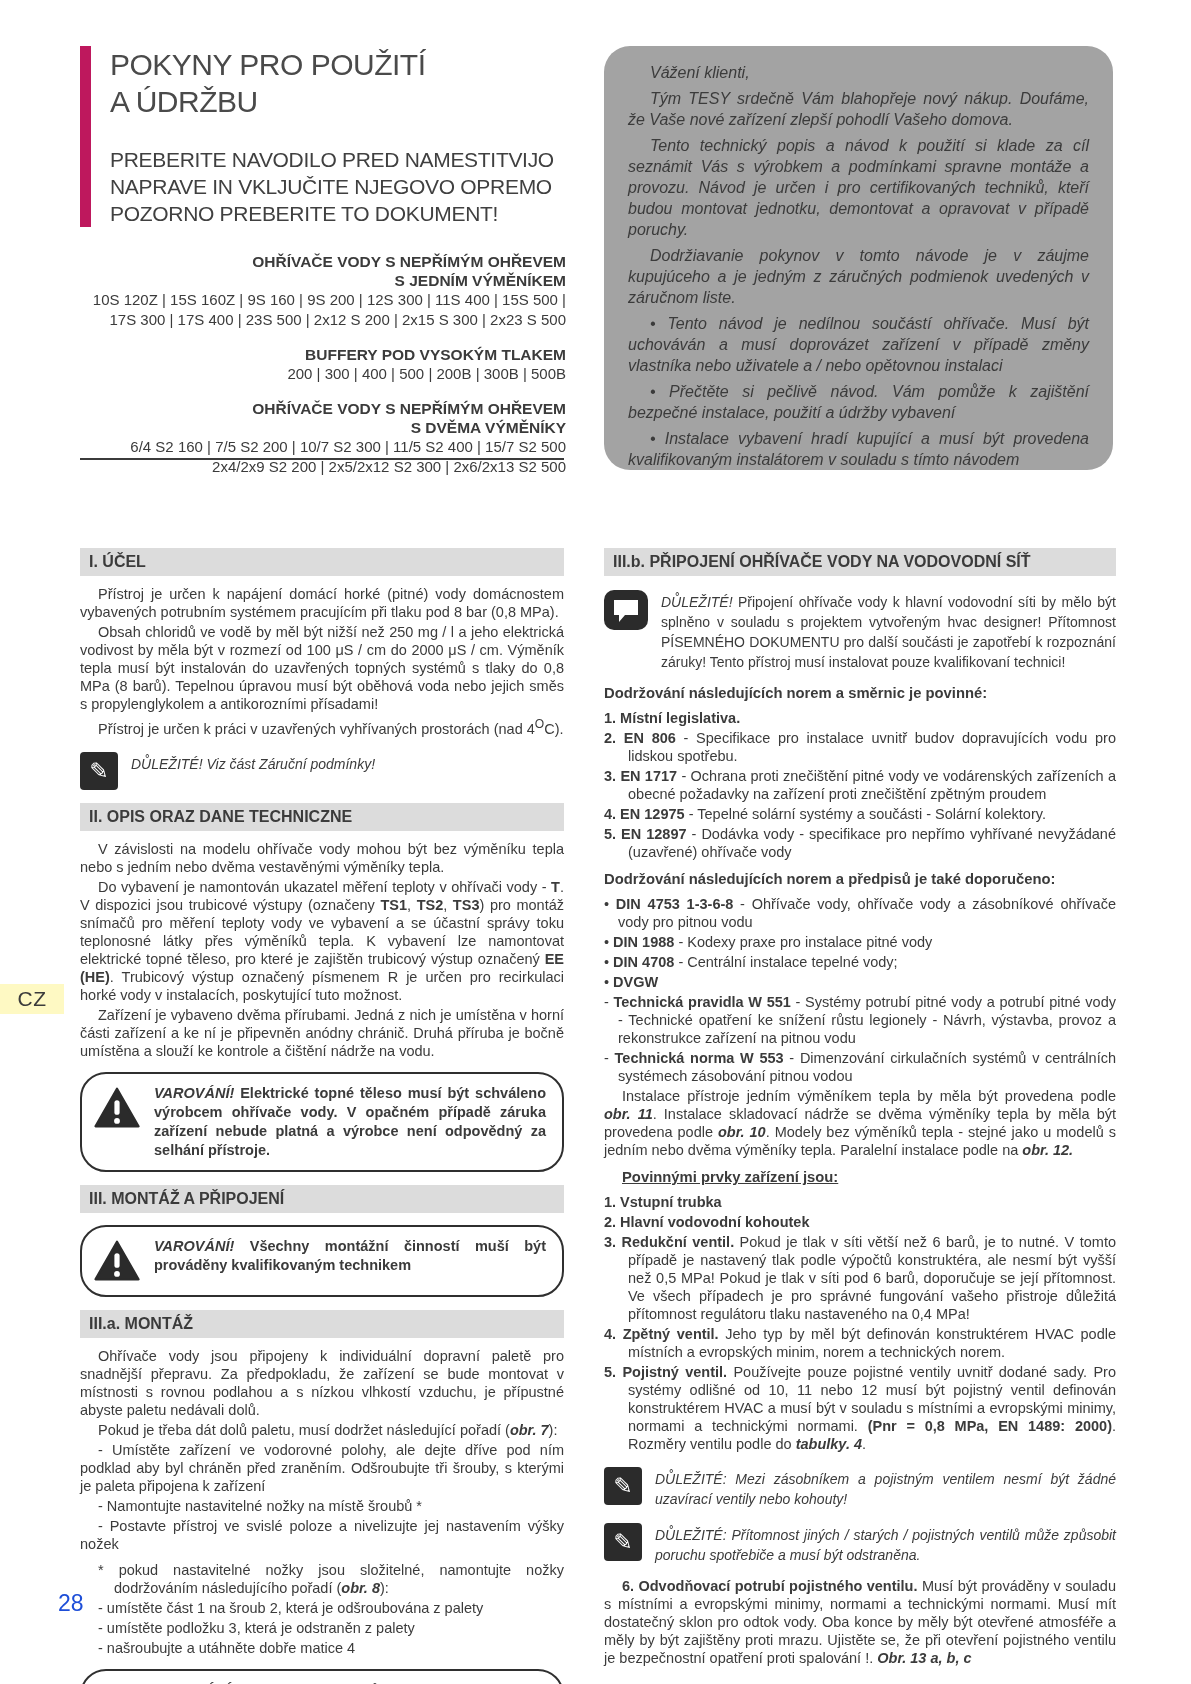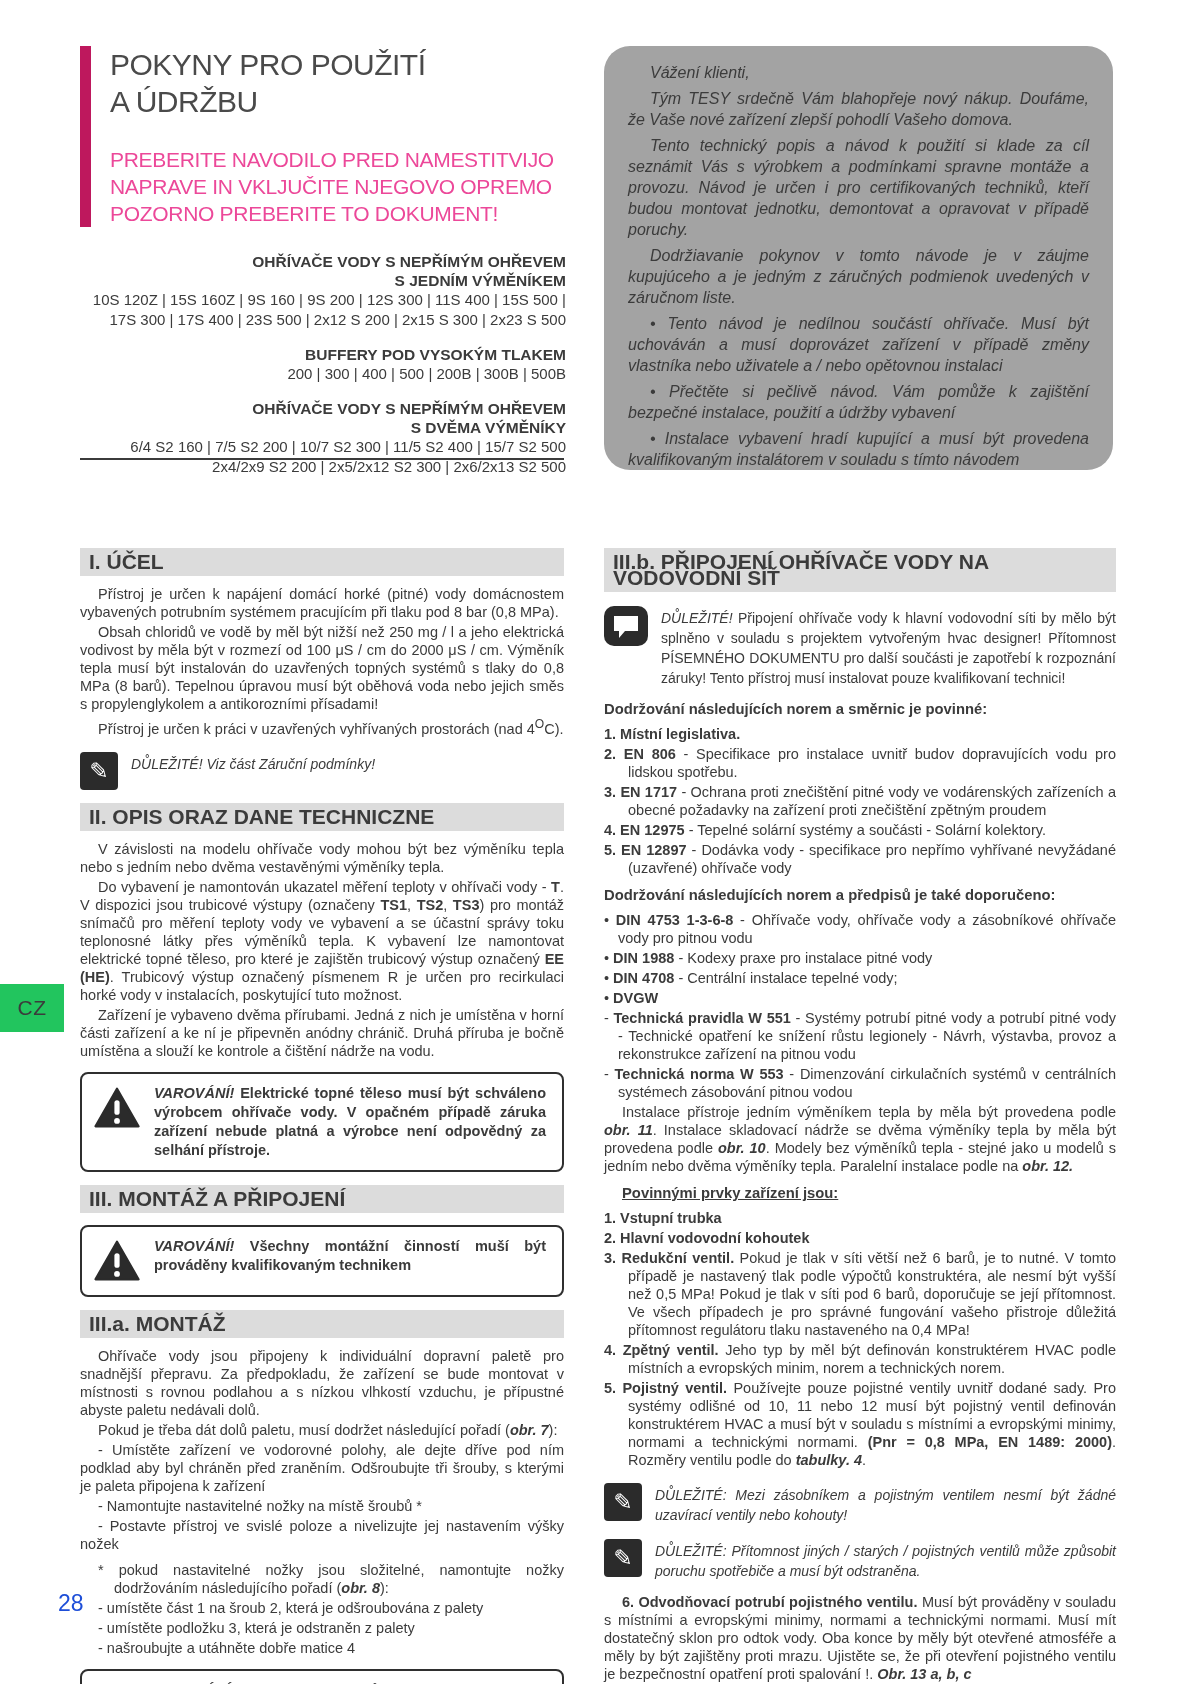--- a/index.html
+++ b/index.html
@@ -6,75 +6,75 @@
   .page {
     position:relative; width:1191px; height:1684px; margin:0 auto;
     background:#ffffff; overflow:hidden;
     font-family:"Liberation Sans", sans-serif; color:#3b3b3b;
   }
 
   
   .title-block { position:absolute; left:80px; top:46px; width:486px;
     border-left:11px solid #be185d; padding-left:19px; box-sizing:border-box; }
   .title { font-size:30px; line-height:37px; color:#4a4a4a; letter-spacing:-0.5px; }
-  .subtitle { margin-top:26px; font-size:21px; line-height:27px; color:#ec4899; letter-spacing:-0.3px; }
+  .subtitle { margin-top:26px; font-size:21px; line-height:27px; color:#404040; letter-spacing:-0.3px; }
 
   
   .models { position:absolute; left:78px; top:224px; width:488px; text-align:right;margin-top:28px; }
   .model-title { font-weight:bold; font-size:15.5px; line-height:19px; }
   .model-group { margin-bottom:15px; }
   .model-line { font-size:15px; line-height:20px; white-space:nowrap; }
   .top-rule { position:absolute; left:80px; top:458px; width:484px; border-top:2px solid #3b3b3b; }
 
   
   .intro-box { position:absolute; left:604px; top:46px; width:509px; height:424px;
     background:#a3a3a3; border-radius:26px; padding:16px 24px; box-sizing:border-box;
     font-style:italic; font-size:16px; line-height:21px; }
   .intro-box p { margin:0 0 5px 0; text-indent:22px; text-align:justify; }
 
   
   .col { position:absolute; top:548px; }
   .col-left  { left:80px;  width:484px; }
   .col-right { left:604px; width:512px; }
 
-  .sec-h { background:#dcdcdc; font-weight:bold; font-size:21px; line-height:16px;
+  .sec-h { background:#dcdcdc; font-weight:bold; font-size:16px; line-height:16px;
     padding:6px 9px; margin:13px 0 9px 0; }
   .sec-h.first { margin-top:0; }
 
   p.body { margin:0 0 2px 0; font-size:14.5px; line-height:18px; text-align:justify; }
   .ind { text-indent:18px; }
   .gap-top { margin-top:8px; }
   .hang-star { margin:8px 0 2px 18px; padding-left:16px; text-indent:-16px; text-align:justify;
     font-size:14.5px; line-height:18px; }
 
   
   .note { display:flex; align-items:flex-start; gap:13px; margin:14px 0 12px 0; }
   .note-icon { flex:0 0 auto; width:38px; height:38px; background:#2b2b2b; color:#ffffff;
     display:flex; align-items:center; justify-content:center; border-radius:4px;
     font-family:"DejaVu Sans", sans-serif; font-size:23px; }
   .note-icon.bubble { background:transparent; width:44px; height:40px; }
   .note-text { font-size:14px; line-height:20px; font-weight:normal; text-align:justify; padding-top:2px; }
   .note-text.bi { font-style:italic; }
 
   
   .warn { display:flex; gap:14px; align-items:flex-start; border:2px solid #2f2f2f;
-    border-radius:8px; padding:10px 16px 10px 12px; margin:12px 0; }
+    border-radius:26px; padding:10px 16px 10px 12px; margin:12px 0; }
   .warn-icon { flex:0 0 auto; margin-top:3px; }
   .warn-text { font-weight:bold; font-size:14.5px; line-height:19px; text-align:justify; }
 
   
   .lead { font-weight:bold; font-size:14.8px; line-height:18px; margin:9px 0 7px 0; }
   .lead.u { text-decoration:underline; margin-left:18px; }
   .num-item { padding-left:24px; text-indent:-24px; font-size:14.5px; line-height:18px;
     text-align:justify; margin:0 0 2px 0; }
   .rec-item { padding-left:14px; text-indent:-14px; font-size:14.5px; line-height:18px;
     text-align:justify; margin:0 0 2px 0; }
 
   
-  .cz-tab { position:absolute; left:0; top:984px; width:64px; height:48px; background:#22c55e;
+  .cz-tab { position:absolute; left:0; top:984px; width:64px; height:30px; background:#fef9c3;
     display:flex; align-items:center; justify-content:center;
     font-size:21px; color:#3b3b3b; letter-spacing:0.5px; }
   .page-num { position:absolute; left:58px; top:1590px; font-size:23px; color:#1d4ed8; }
 </style>
 </head>
 <body>
 
 <div class="page">
 
   <div class="title-block">

